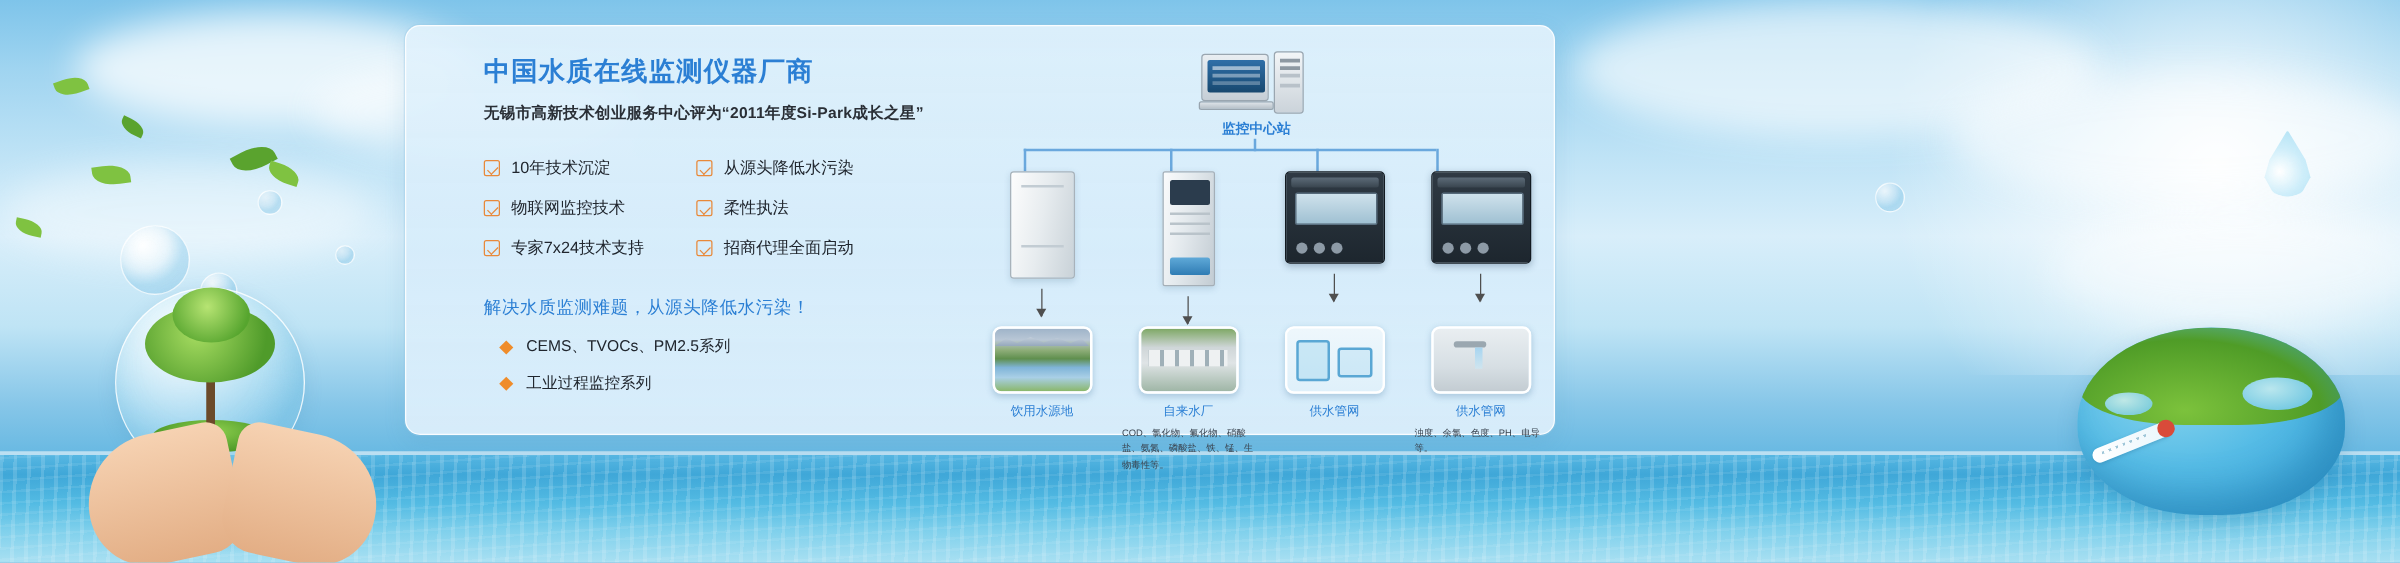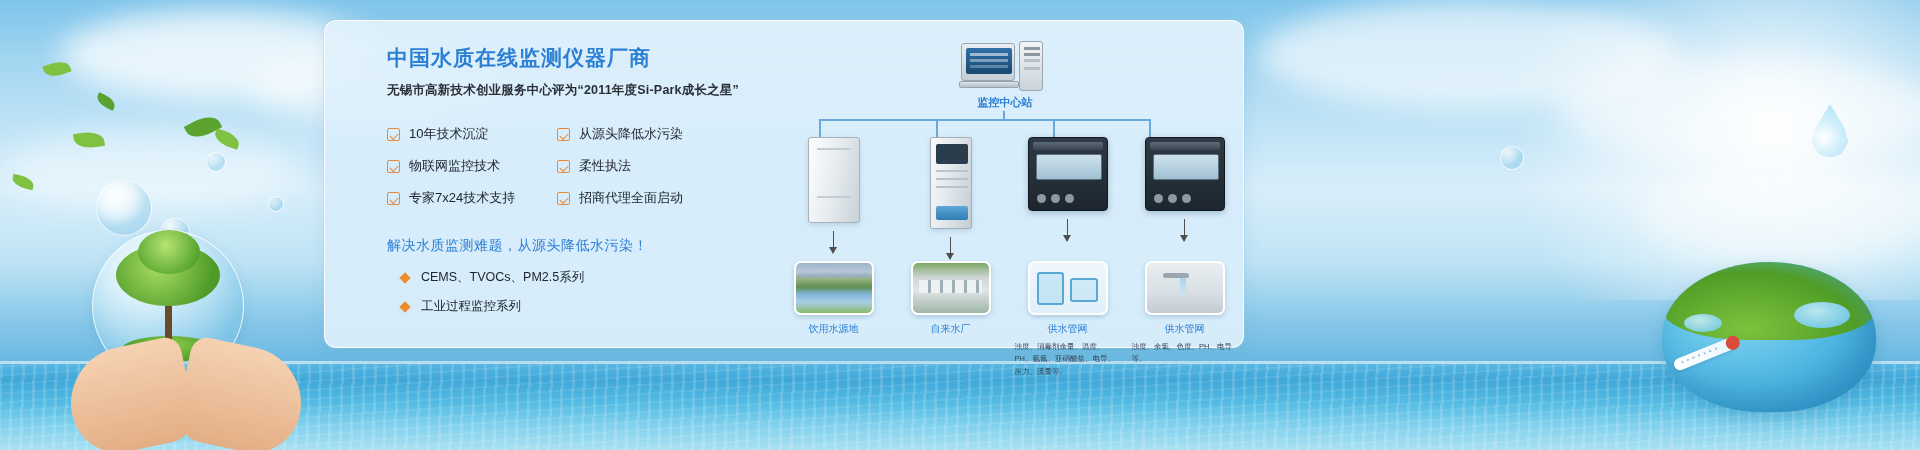--- a/index.html
+++ b/index.html
@@ -380,25 +380,25 @@
     </div>
 
     <div class="photorow">
       <div class="photocell">
         <div class="photo ph-river"></div>
         <div class="ph-title">饮用水源地</div>
       </div>
       <div class="photocell">
         <div class="photo ph-plant"></div>
         <div class="ph-title">自来水厂</div>
+        <div class="ph-desc">COD、氯化物、氟化物、硝酸盐、氨氮、磷酸盐、铁、锰、生物毒性等。</div>
       </div>
       <div class="photocell">
         <div class="photo ph-pipe"></div>
         <div class="ph-title">供水管网</div>
-        <div class="ph-desc">浊度、消毒剂余量、温度、PH、氨氮、亚硝酸盐、电导、压力、流量等。</div>
       </div>
       <div class="photocell">
         <div class="photo ph-tap"></div>
         <div class="ph-title">供水管网</div>
         <div class="ph-desc">浊度、余氯、色度、PH、电导等。</div>
       </div>
     </div>
 
   </div>
 </div>

